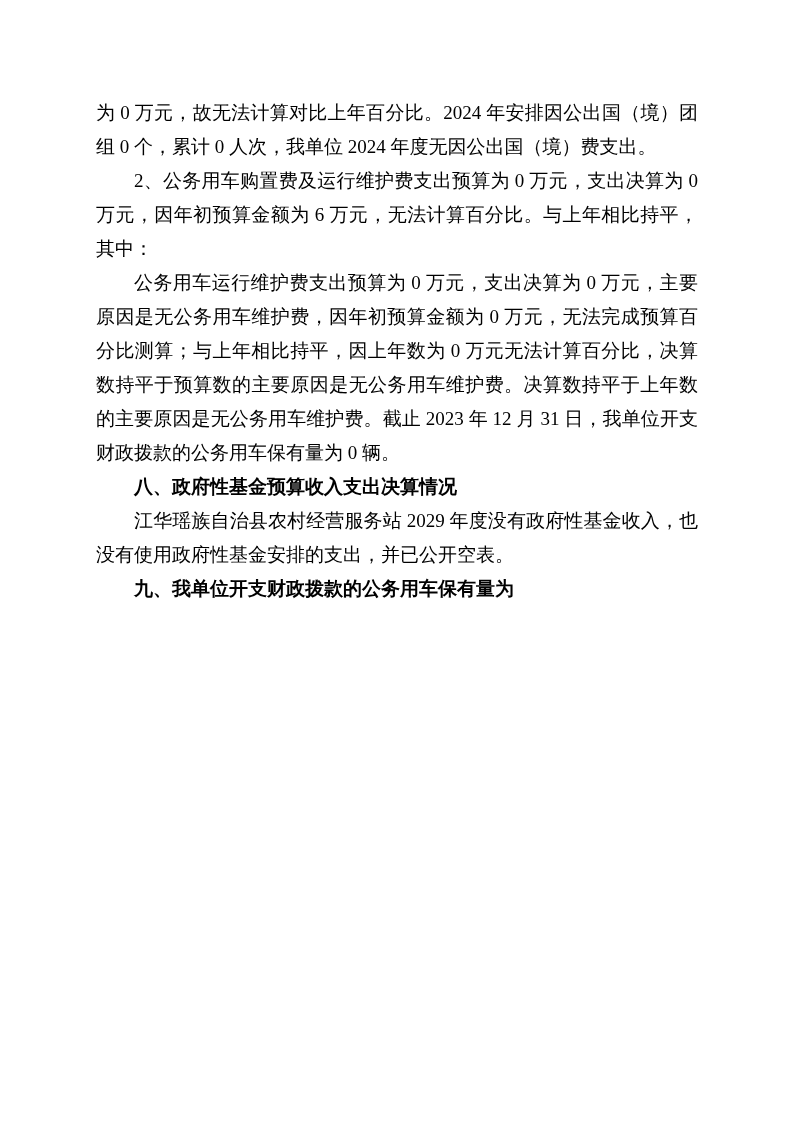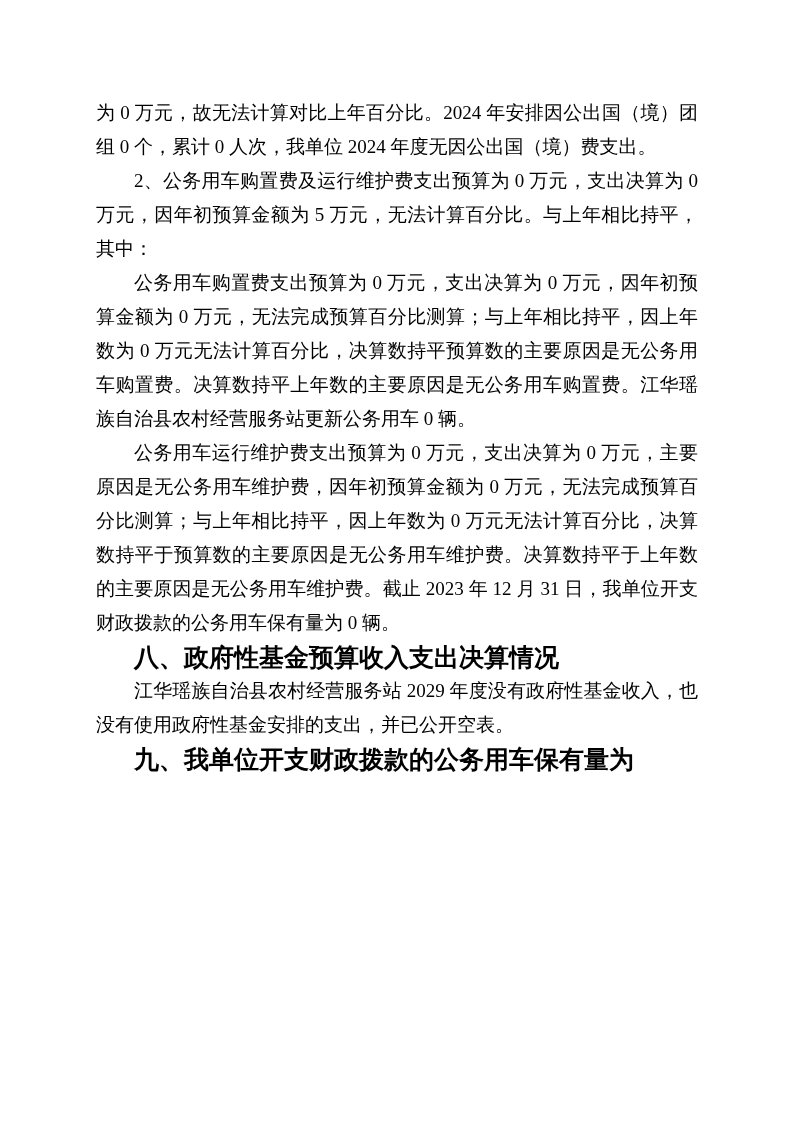--- a/index.html
+++ b/index.html
@@ -22,30 +22,29 @@
     font-size: 19px;
     line-height: 34px;
     text-align: justify;
     color: #000000;
   }
   .para { text-align: justify; }
   .para.indent { text-indent: 38px; }
   .para.heading {
     font-weight: bold;
     font-family: "Liberation Sans", sans-serif;
-    font-size: 25px;
+    font-size: 19px;
     text-align: left;
   }
 </style>
 </head>
 <body>
 
 <div class="page">
   <div class="content">
     <p class="para">为 0 万元，故无法计算对比上年百分比。2024 年安排因公出国（境）团组 0 个，累计 0 人次，我单位 2024 年度无因公出国（境）费支出。</p>
-    <p class="para indent">2、公务用车购置费及运行维护费支出预算为 0 万元，支出决算为 0 万元，因年初预算金额为 5 万元，无法计算百分比。与上年相比持平，其中：</p>
-    <p class="para indent">公务用车购置费支出预算为 0 万元，支出决算为 0 万元，因年初预算金额为 0 万元，无法完成预算百分比测算；与上年相比持平，因上年数为 0 万元无法计算百分比，决算数持平预算数的主要原因是无公务用车购置费。决算数持平上年数的主要原因是无公务用车购置费。江华瑶族自治县农村经营服务站更新公务用车 0 辆。</p>
+    <p class="para indent">2、公务用车购置费及运行维护费支出预算为 0 万元，支出决算为 0 万元，因年初预算金额为 6 万元，无法计算百分比。与上年相比持平，其中：</p>
     <p class="para indent">公务用车运行维护费支出预算为 0 万元，支出决算为 0 万元，主要原因是无公务用车维护费，因年初预算金额为 0 万元，无法完成预算百分比测算；与上年相比持平，因上年数为 0 万元无法计算百分比，决算数持平于预算数的主要原因是无公务用车维护费。决算数持平于上年数的主要原因是无公务用车维护费。截止 2023 年 12 月 31 日，我单位开支财政拨款的公务用车保有量为 0 辆。</p>
     <p class="para indent heading">八、政府性基金预算收入支出决算情况</p>
     <p class="para indent">江华瑶族自治县农村经营服务站 2029 年度没有政府性基金收入，也没有使用政府性基金安排的支出，并已公开空表。</p>
     <p class="para indent heading">九、我单位开支财政拨款的公务用车保有量为</p>
   </div>
 </div>
 
 </body></html>

